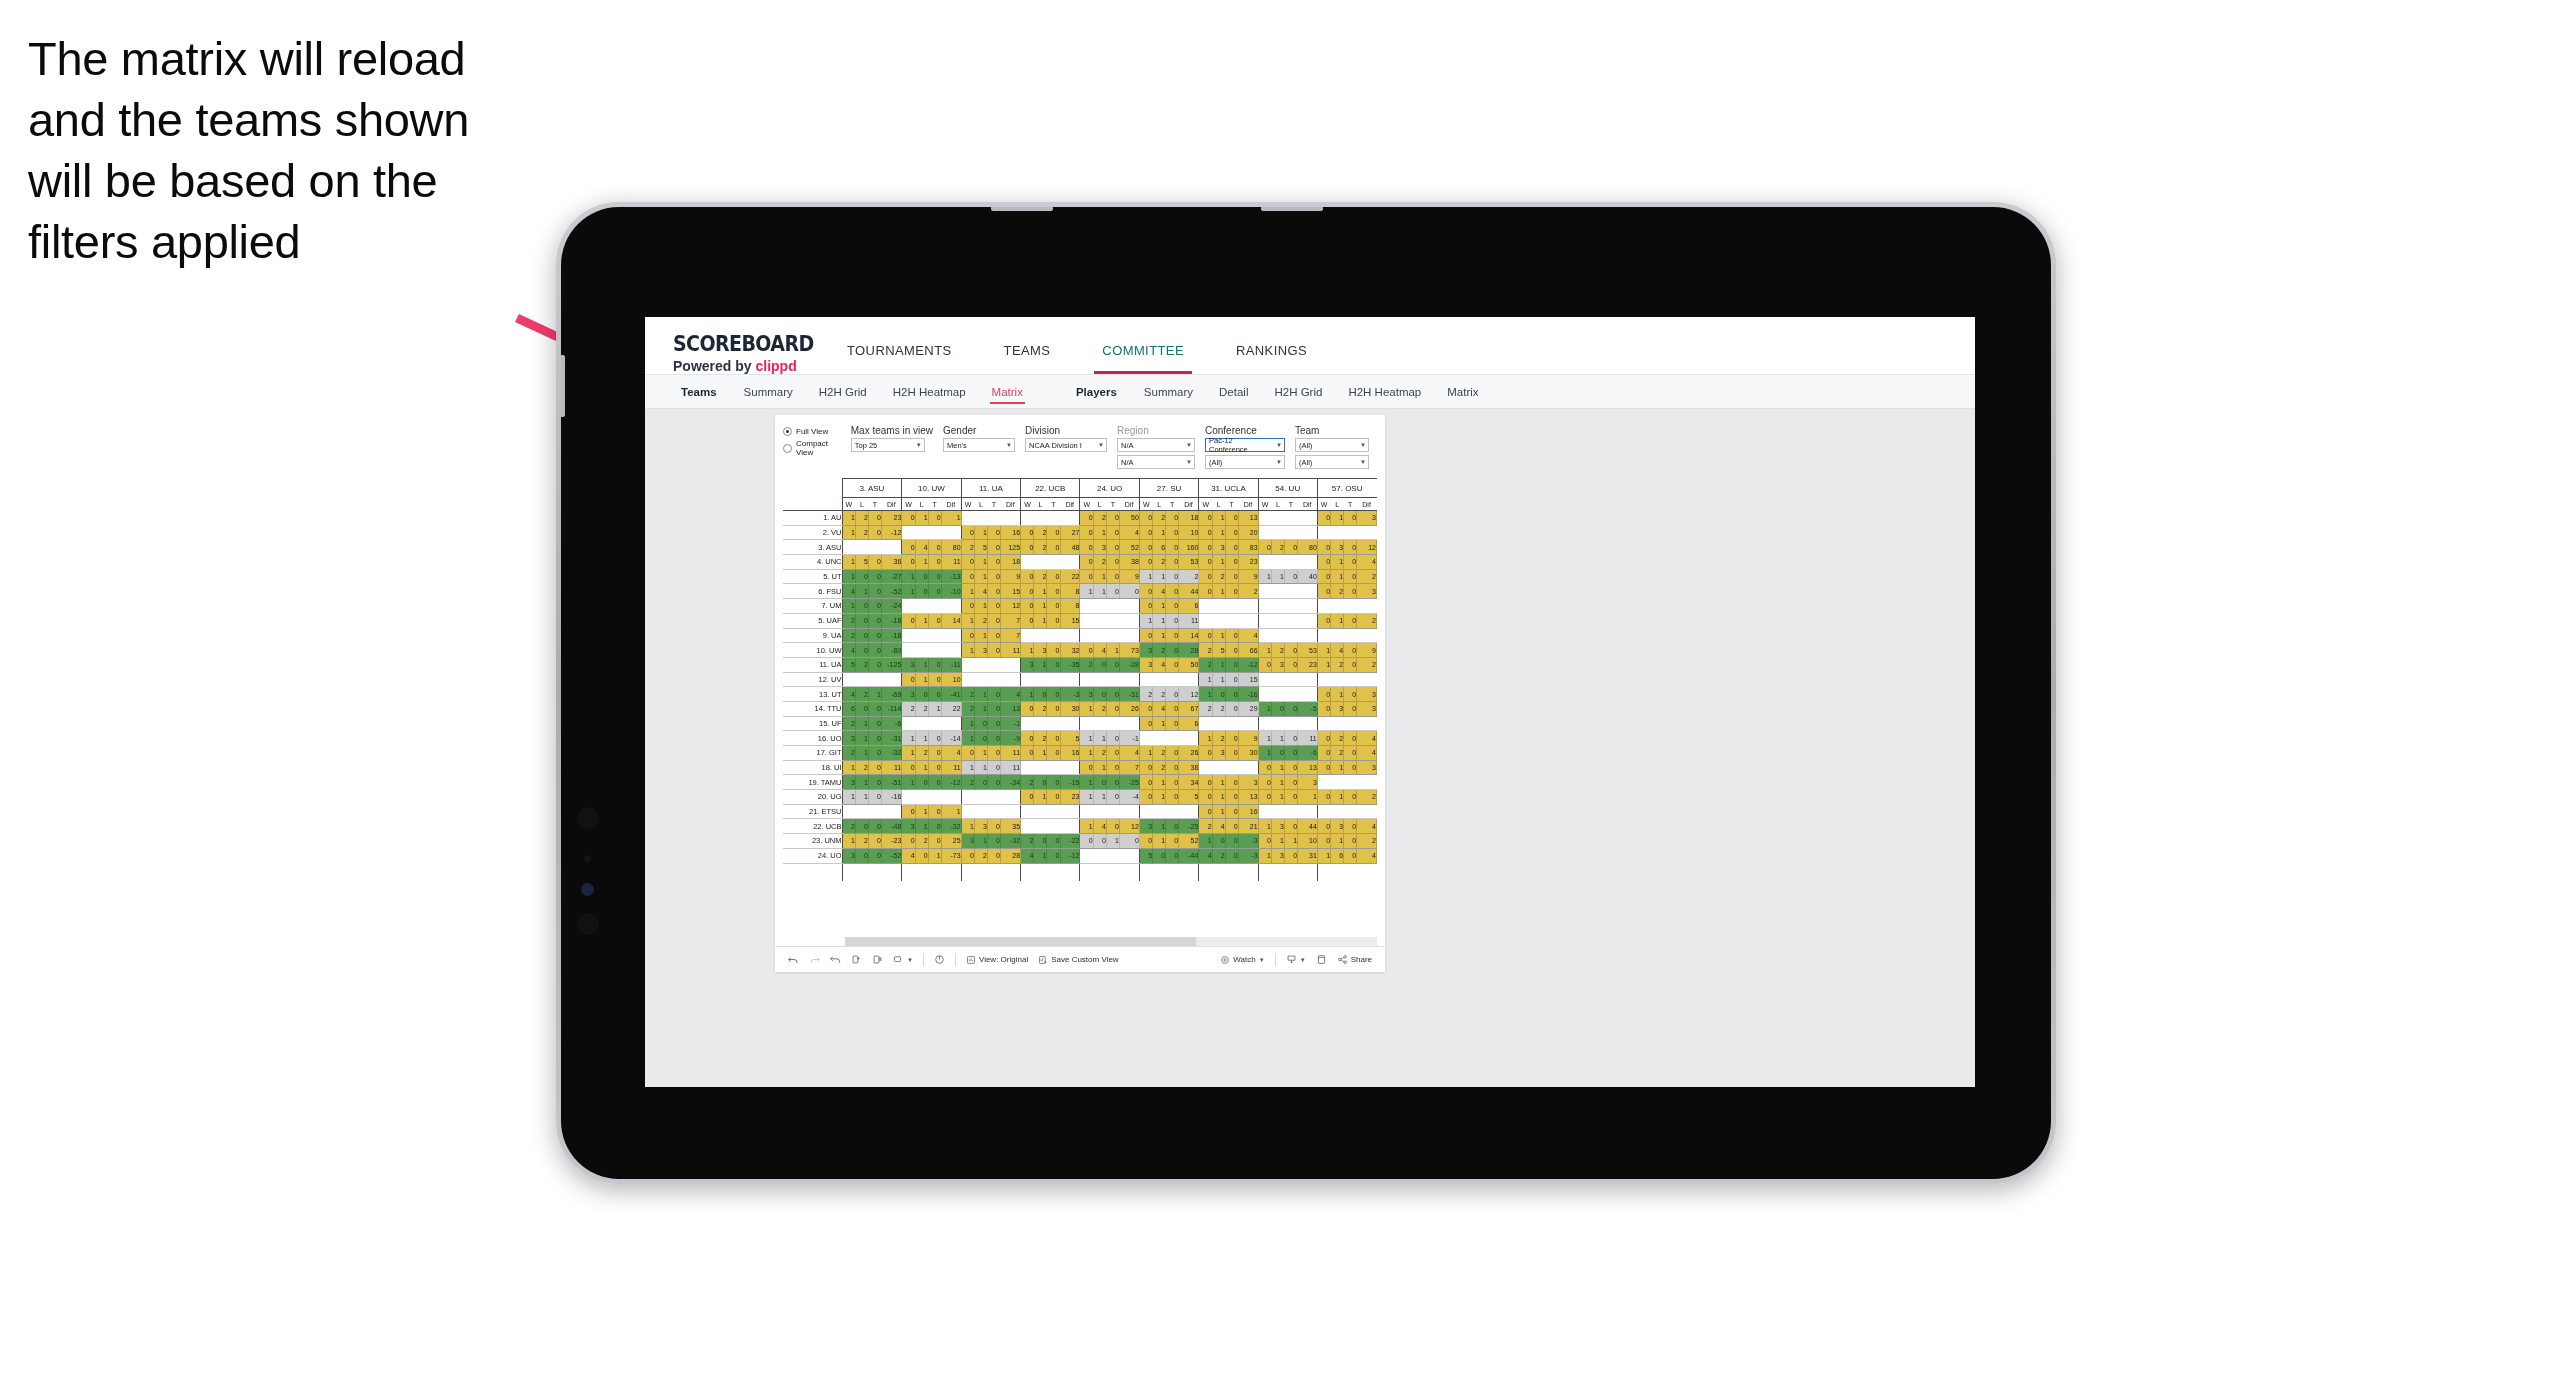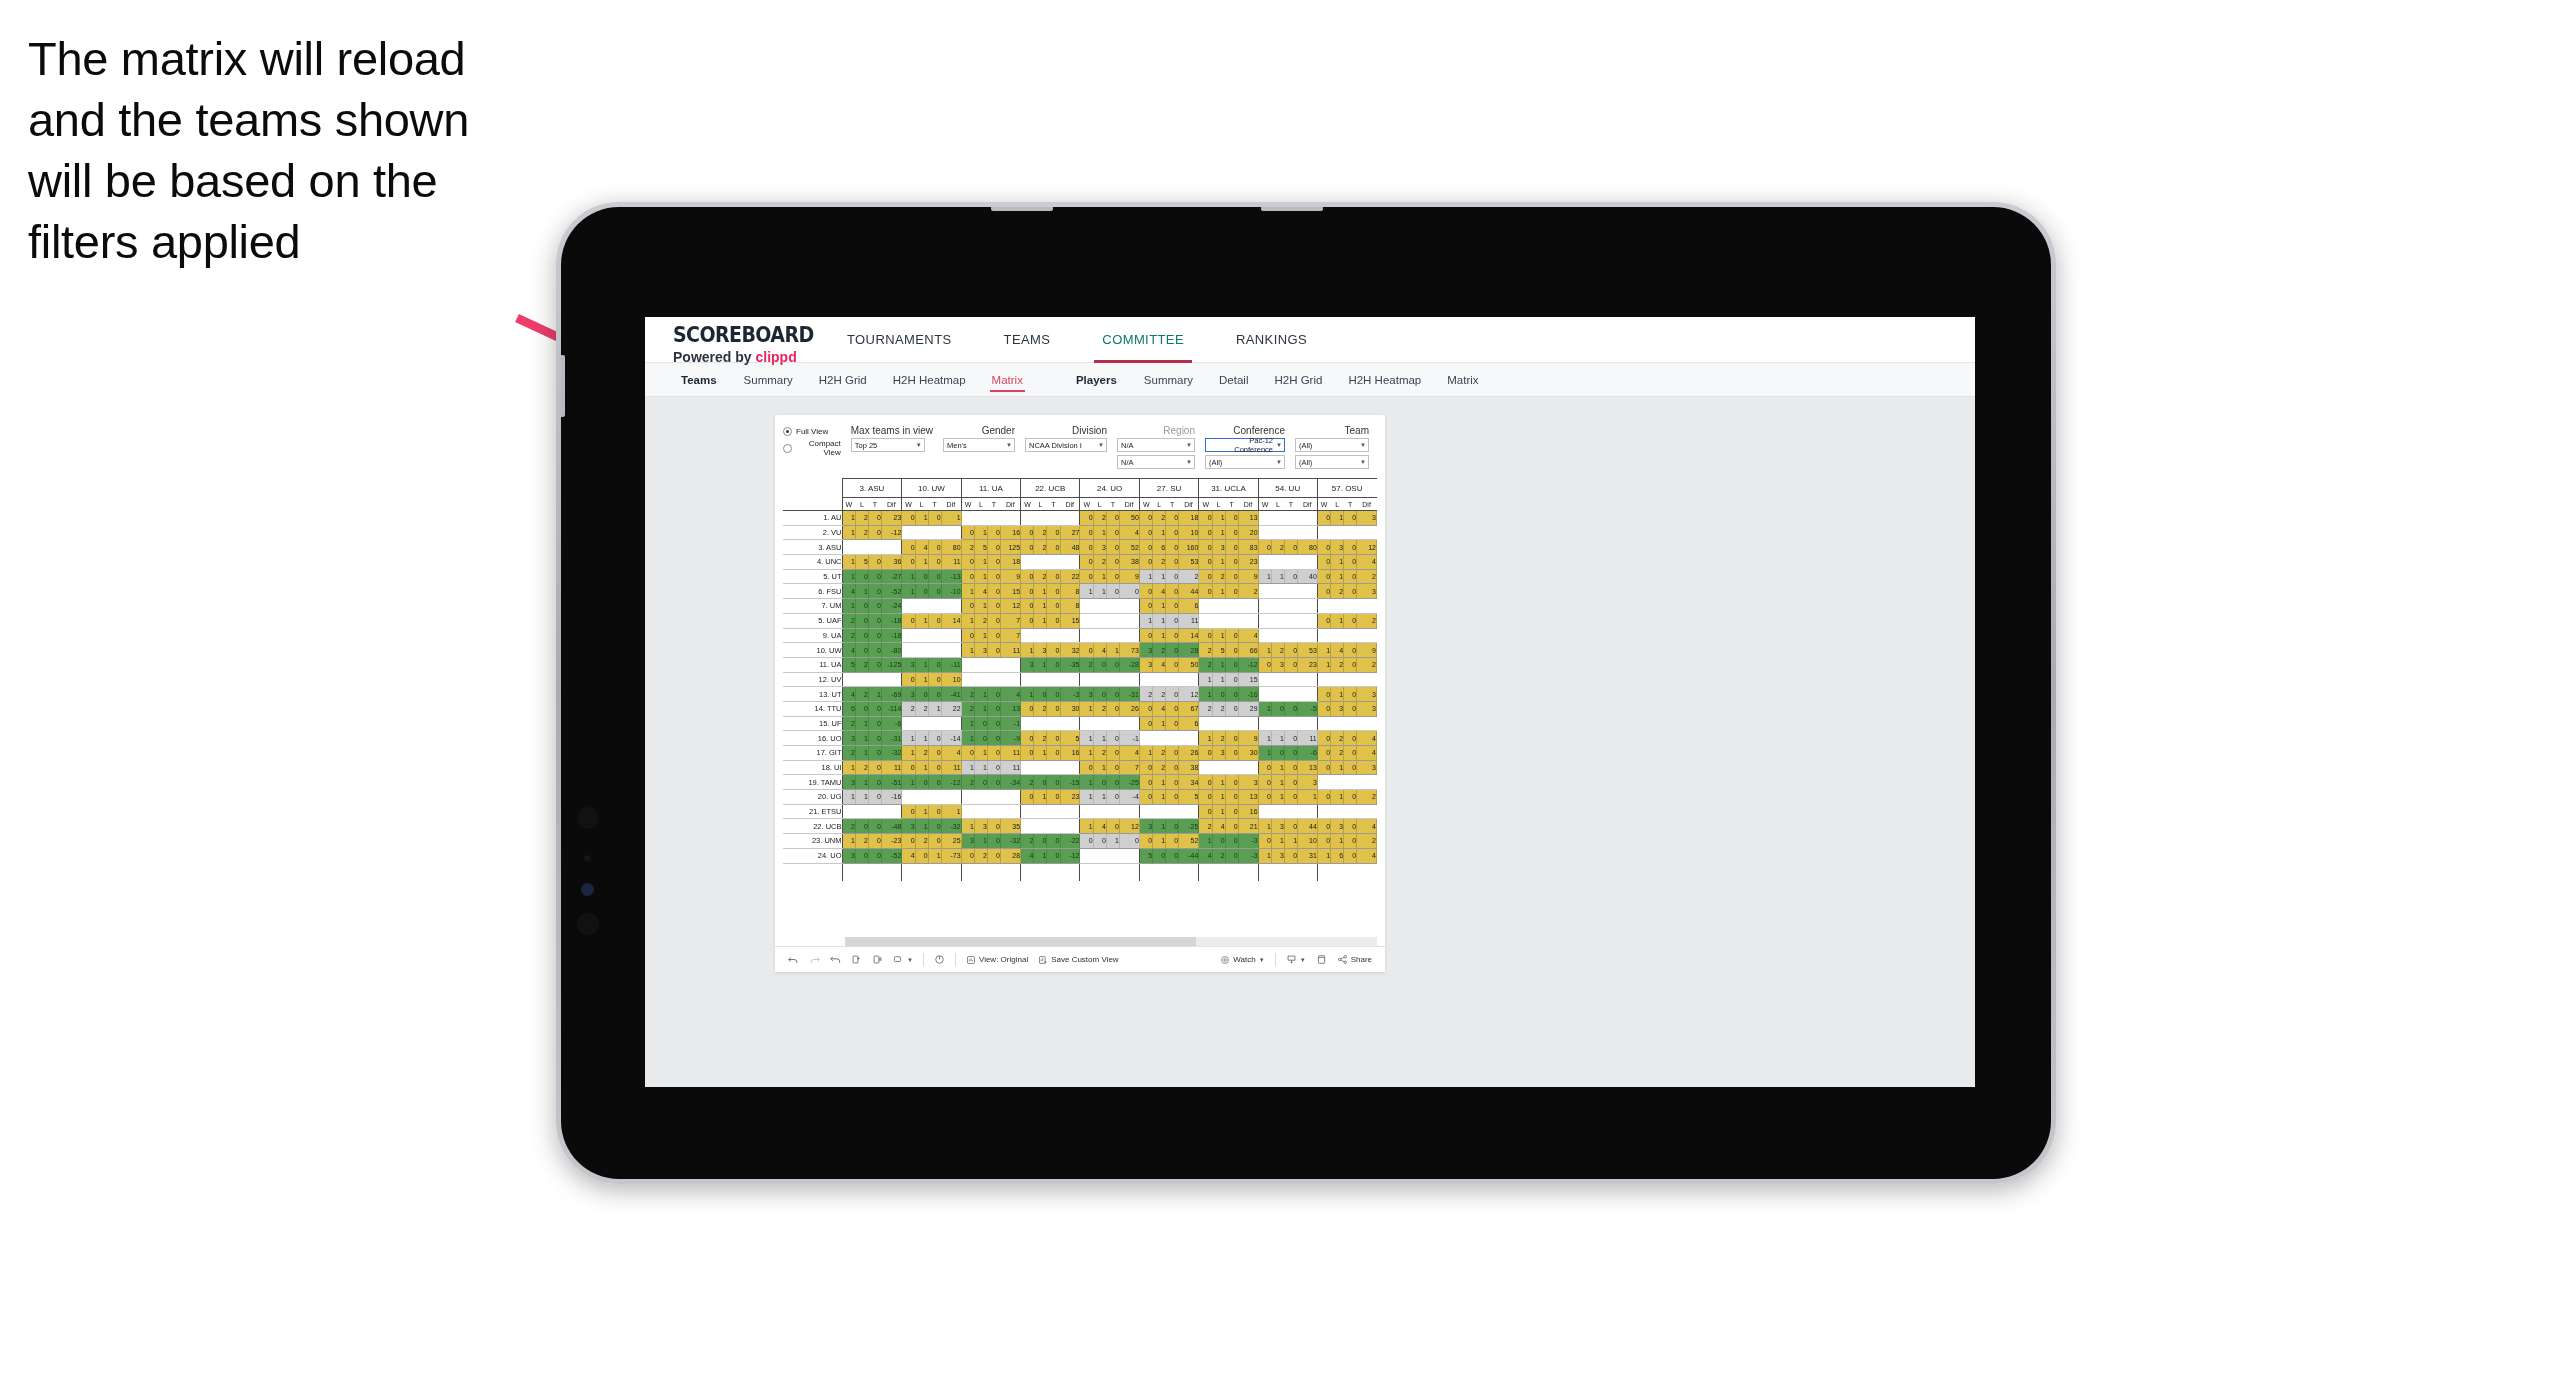--- a/index.html
+++ b/index.html
@@ -55,22 +55,22 @@
   #viewport {
     position: absolute;
     left: 84px; top: 110px;
     width: 1330px; height: 770px;
     background: #e9eaec;
     overflow: hidden;
   }
 
   
   #topnav {
-    height: 46px; background: #ffffff;
-    display: flex; align-items: flex-start;
+    height: 58px; background: #ffffff;
+    display: flex; align-items: flex-end;
     border-bottom: 1px solid #e3e4e6;
   }
   #brand { padding: 5px 0 0 28px; width: 180px; }
   #brand-title {
     font-family: "DejaVu Sans", sans-serif;
     font-weight: bold; font-size: 19px; letter-spacing: -0.6px;
     color: #1d2733; transform: scaleY(1.12); transform-origin: left top;
     display: inline-block;
   }
   #brand-sub { font-size: 14px; color: #2b3440; margin-top: 5px; font-weight: bold; }
@@ -113,21 +113,21 @@
   #viz {
     position: absolute; left: 130px; top: 98px;
     width: 610px; height: 557px;
     background: #ffffff;
     box-shadow: 0 1px 3px rgba(0,0,0,.13);
     display: flex; flex-direction: column;
   }
 
   
   #filters { display: flex; padding: 10px 6px 6px 8px; gap: 0; }
-  .fcol { margin-right: 10px; text-align: right; }
+  .fcol { margin-right: 10px; }
   .fcol.radio { width: 68px; padding-top: 2px; }
   .radio-row { display: flex; align-items: center; gap: 4px; margin-bottom: 3px; }
   .radio-dot {
     width: 9px; height: 9px; border-radius: 50%;
     border: 1px solid #8a8a8a; background: #fff;
     display: inline-block; position: relative; flex: none;
   }
   .radio-dot.on::after {
     content: ""; position: absolute; left: 2px; top: 2px;
     width: 3px; height: 3px; border-radius: 50%; background: #333;

